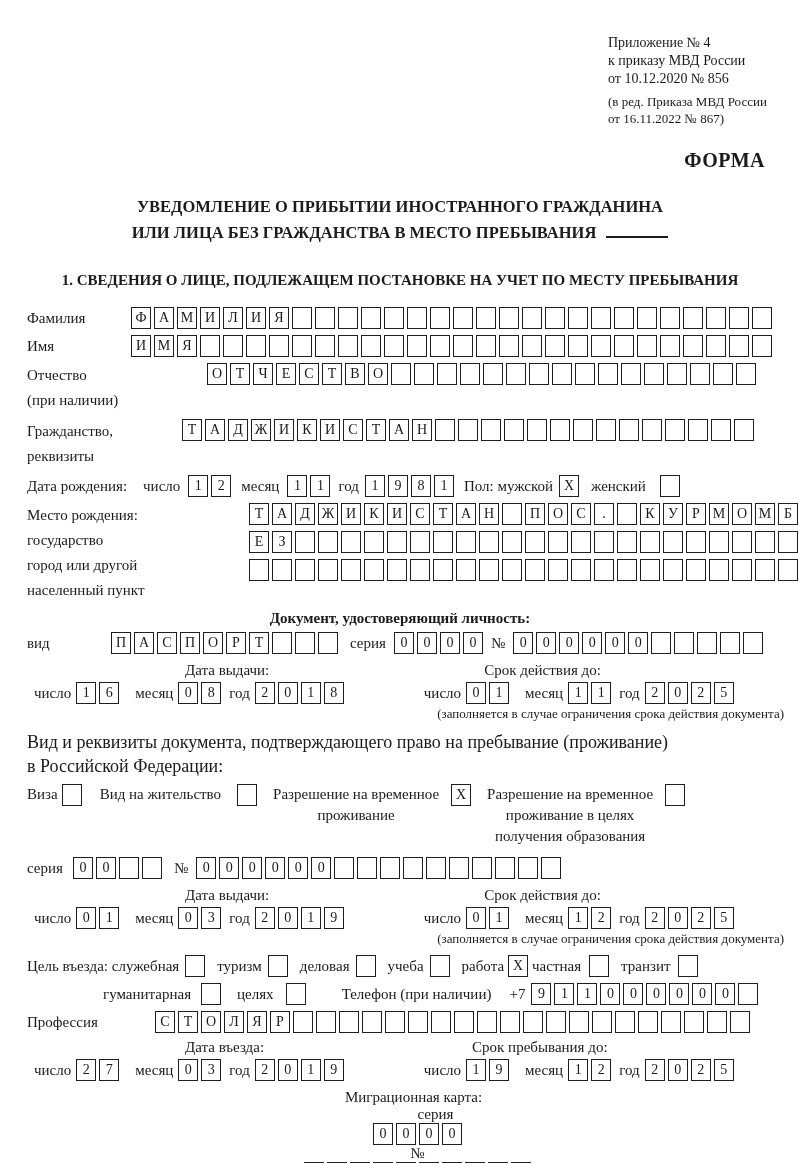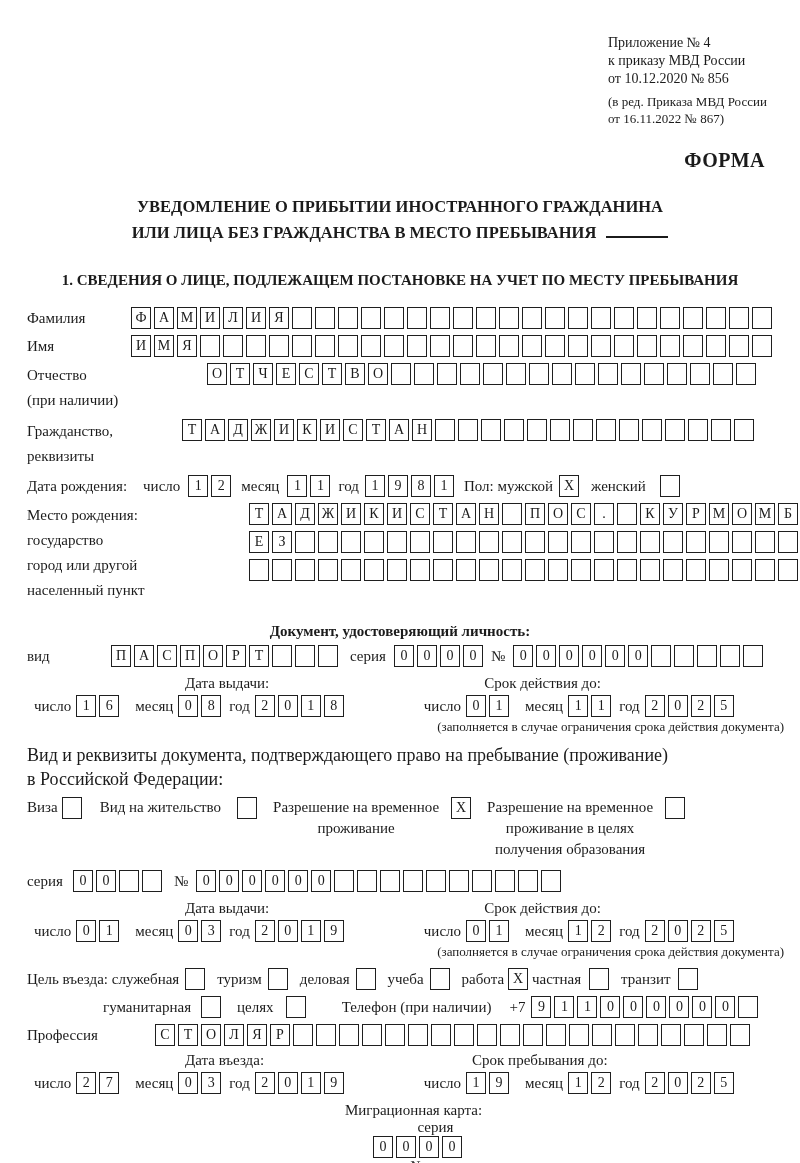--- a/index.html
+++ b/index.html
@@ -40,21 +40,21 @@
   .dh2{margin-left:215px;}
   .date-row{display:flex;align-items:center;font-size:15px;margin-bottom:2px;padding-left:34px;}
   .dgroup{display:flex;align-items:center;}
   .dgroup .lbl{margin-right:5px;}
   .dgroup .cells{margin-right:8px;}
   .g2{margin-left:72px;}
   .note-right{font-size:13px;text-align:right;padding-right:16px;margin:2px 0 8px 0;}
 
   .introline{font-size:18px;line-height:24px;}
   .opt-label{font-size:15px;line-height:21px;text-align:center;}
-  .doc-head{margin-top:20px;margin-bottom:5px;}
+  .doc-head{margin-top:7px;margin-bottom:5px;}
 </style>
 </head>
 <body>
 
 <div class="page">
 
   <div class="appendix">
     <div>Приложение № 4</div>
     <div>к приказу МВД России</div>
     <div>от 10.12.2020 № 856</div>

